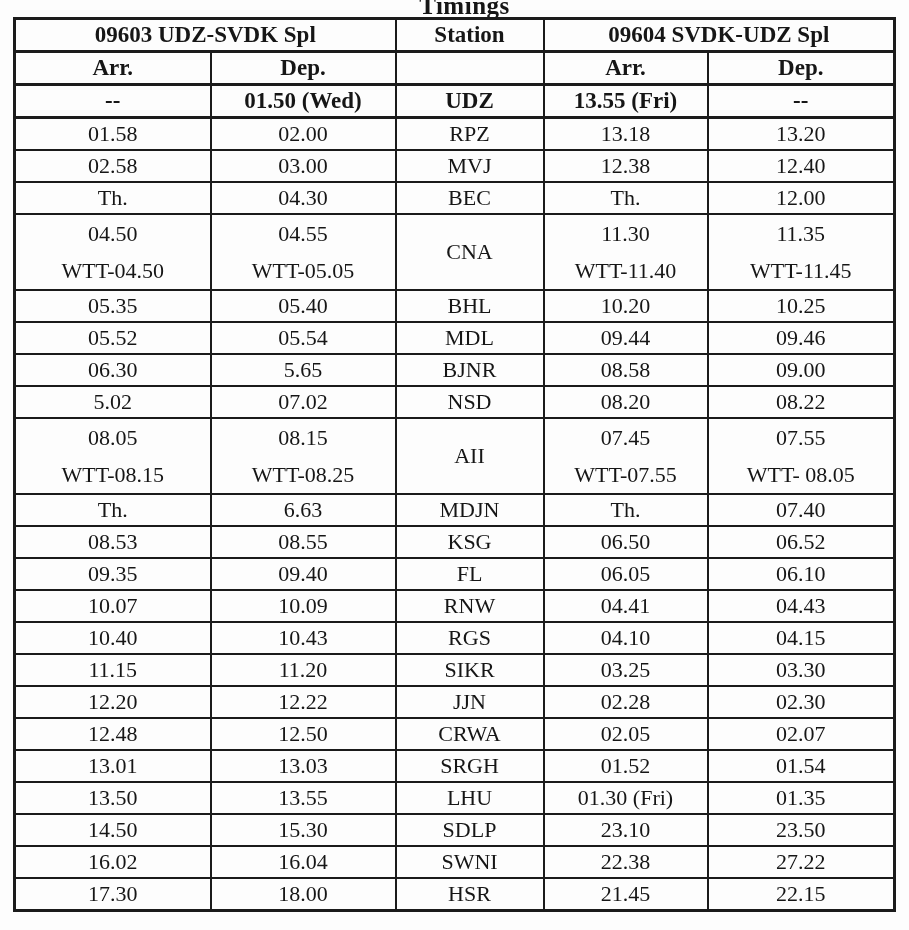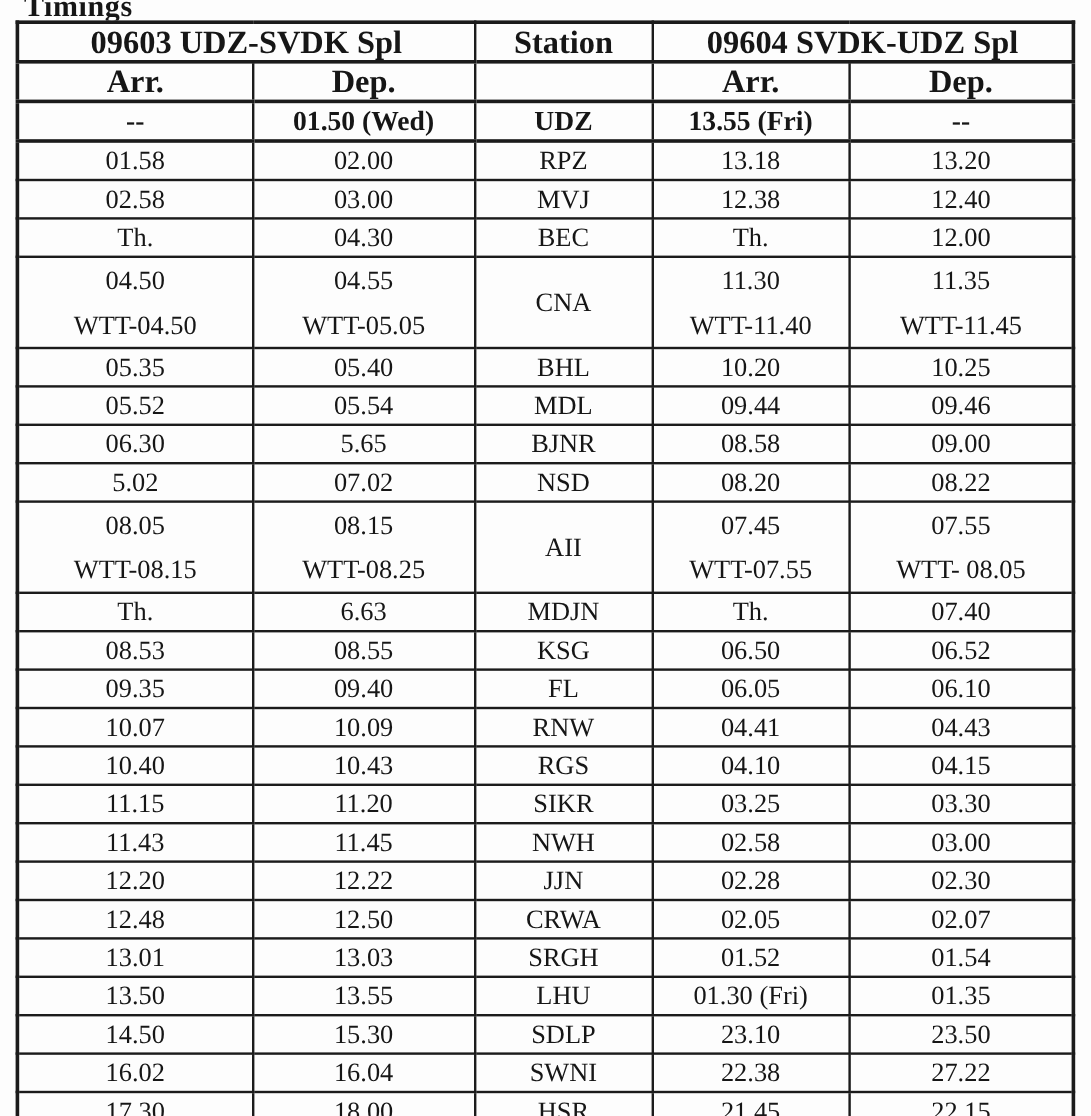--- a/index.html
+++ b/index.html
@@ -14,20 +14,21 @@
   .page {
     width: 909px;
     height: 930px;
     background: #fdfdfd;
     position: relative;
   }
   
   .title-clip {
     height: 17px;
     overflow: hidden;
+    text-align: center;
     padding-left: 20px;
   }
   .title-clip .title-text {
     display: inline-block;
     font-size: 25px;
     font-weight: bold;
     line-height: 30px;
     margin-top: -13px;
     letter-spacing: 0.5px;
   }
@@ -45,21 +46,21 @@
     vertical-align: middle;
     padding: 0;
     font-size: 22px;
     height: 32px;
     line-height: 30px;
     overflow: hidden;
     white-space: nowrap;
   }
   .timetable thead th {
     font-weight: bold;
-    font-size: 27px;
+    font-size: 23px;
     height: 33px;
     border-bottom-width: 3px;
   }
   .timetable thead tr.train-header-row th {
     border-bottom-width: 3px;
   }
   .timetable tbody tr.bold-row td {
     font-weight: bold;
     font-size: 23px;
     border-bottom-width: 3px;
@@ -206,27 +207,20 @@
           <td>04.15</td>
         </tr>
         <tr>
           <td>11.15</td>
           <td>11.20</td>
           <td>SIKR</td>
           <td>03.25</td>
           <td>03.30</td>
         </tr>
         <tr>
-          <td>11.43</td>
-          <td>11.45</td>
-          <td>NWH</td>
-          <td>02.58</td>
-          <td>03.00</td>
-        </tr>
-        <tr>
           <td>12.20</td>
           <td>12.22</td>
           <td>JJN</td>
           <td>02.28</td>
           <td>02.30</td>
         </tr>
         <tr>
           <td>12.48</td>
           <td>12.50</td>
           <td>CRWA</td>

